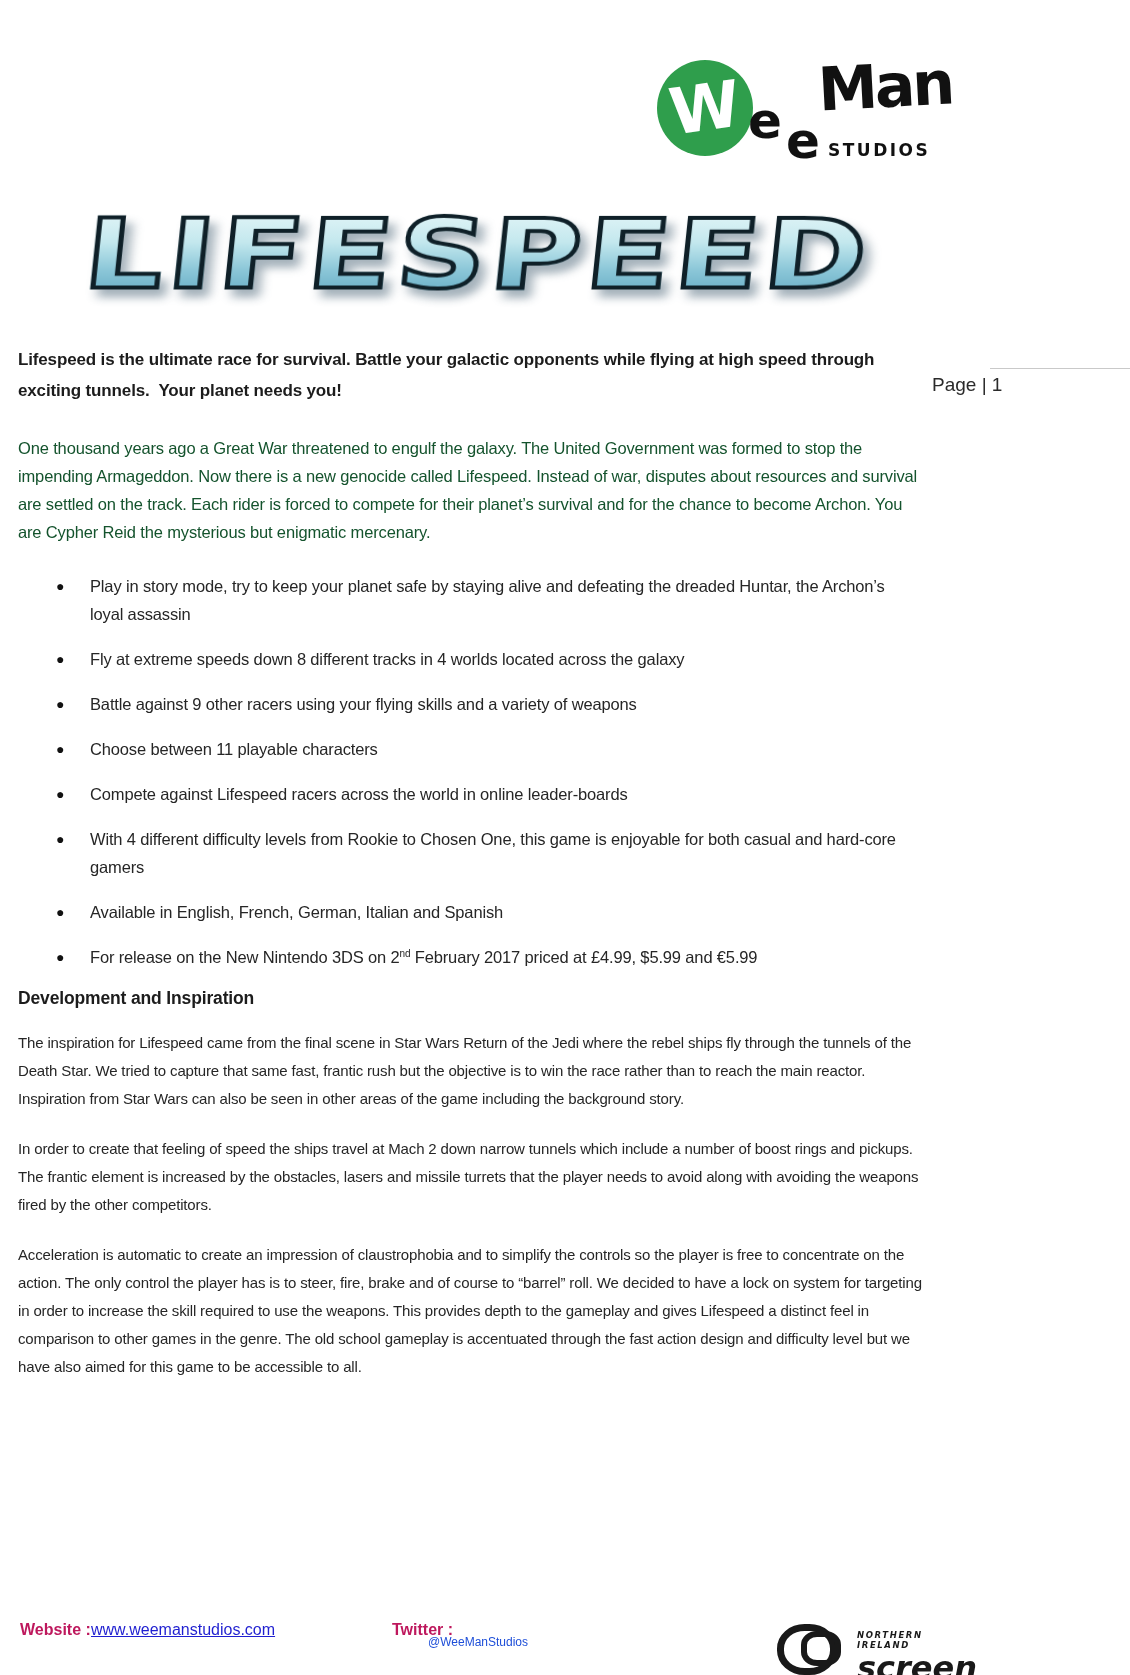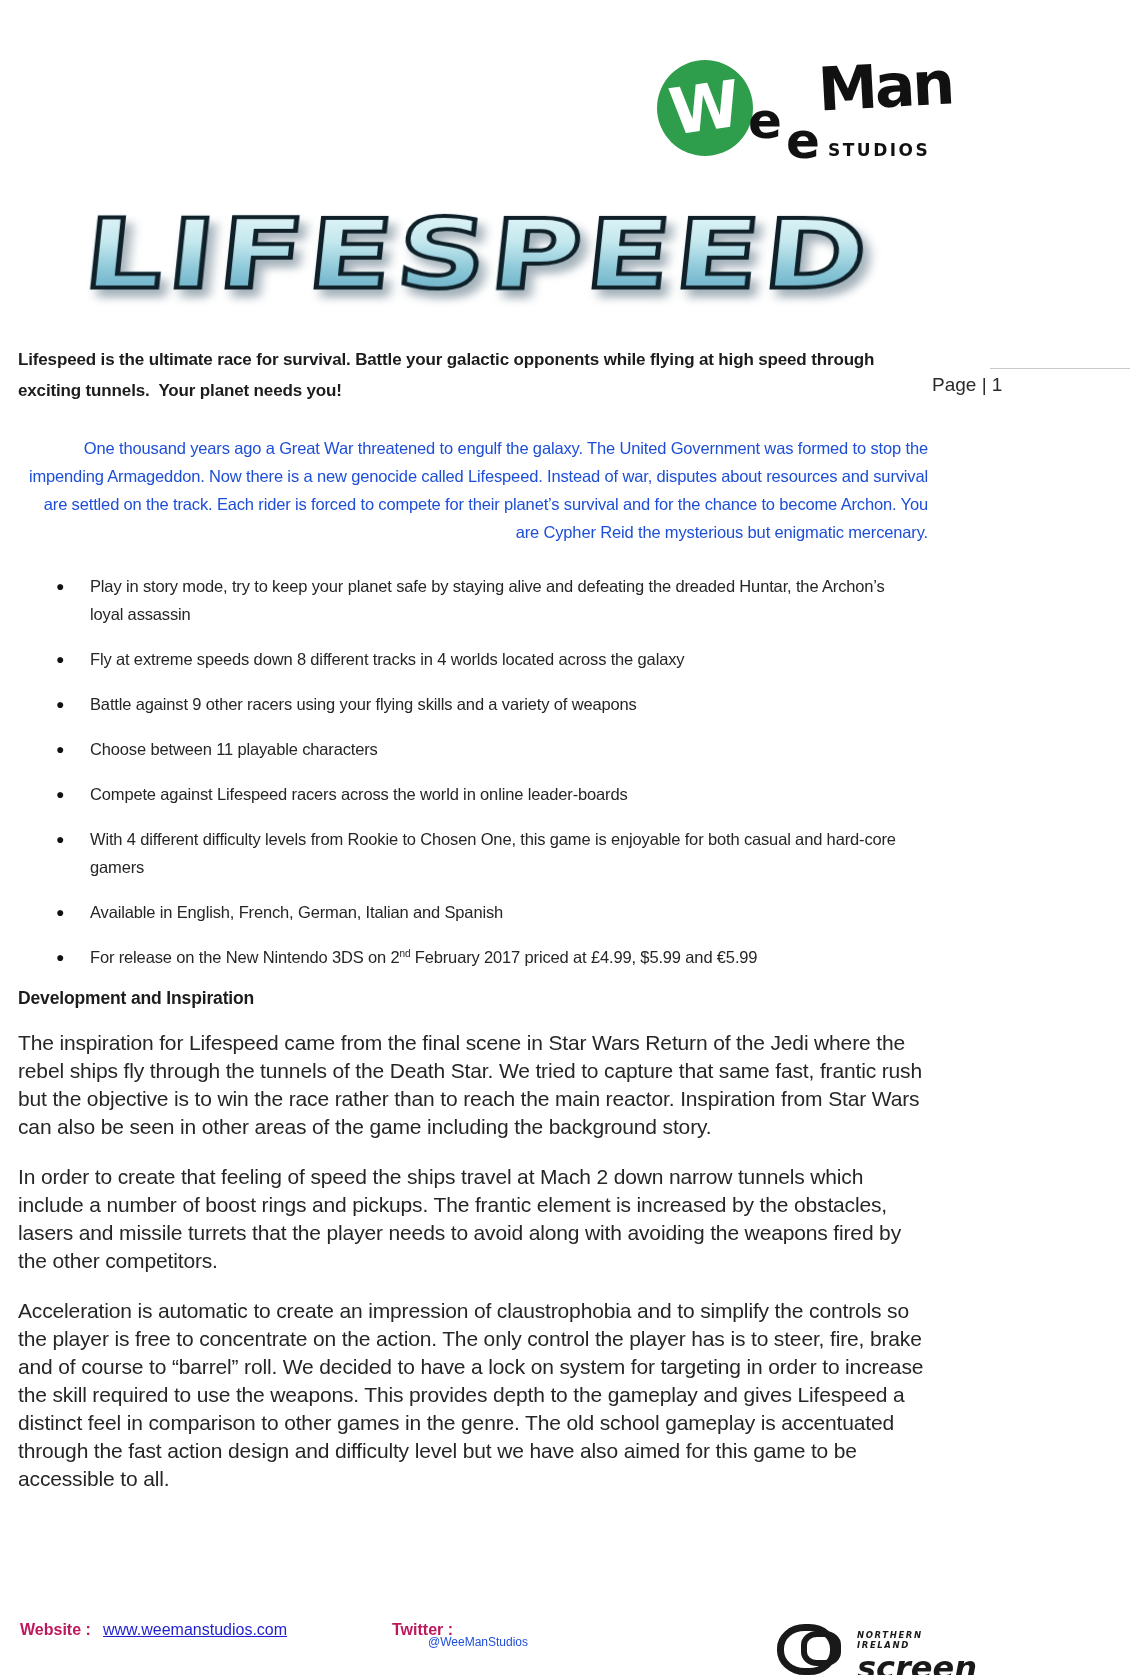--- a/index.html
+++ b/index.html
@@ -77,52 +77,52 @@
 
   
   .content { position: absolute; left: 18px; top: 344px; width: 910px; letter-spacing: -0.15px; }
   .intro {
     margin: 0 0 28px 0; width: 890px;
     font-size: 17px; font-weight: bold; line-height: 31px; color: #1c1c1c;
     white-space: pre-wrap;
   }
   .body-para {
     margin: 8px 0 26px 0;
-    font-size: 16.5px; line-height: 28px; color: #1d4ed8; text-align: right;
+    font-size: 16.5px; line-height: 28px; color: #14532d;
   }
   ul.features { list-style: none; margin: 0 0 12px 0; padding: 0 0 0 72px; }
   ul.features li {
     position: relative;
     margin: 0 0 17px 0;
     font-size: 16.5px; line-height: 28px; color: #262626;
     max-width: 810px;
   }
   .dot {
     position: absolute; left: -34px; top: 0px;
     font-size: 14px; line-height: 28px; color: #111;
   }
   sup { font-size: 10px; vertical-align: super; line-height: 0; }
   h2.section-heading {
     margin: 8px 0 20px 0;
     font-size: 17.5px; font-weight: bold; color: #1c1c1c;
   }
   .dev-para {
     margin: 0 0 22px 0;
-    font-size: 21px; line-height: 28px; color: #262626;
+    font-size: 15px; line-height: 28px; color: #262626;
     white-space: pre-wrap;
   }
 
   
   .footer { position: absolute; left: 0; top: 1608px; width: 1130px; height: 67px; }
   .f-label { position: absolute; top: 13px; font-size: 16px; font-weight: bold; color: #be185d; }
   .f-website-label { left: 20px; }
   .f-twitter-label { left: 376px; margin-left: 16px; }
   .f-link {
     position: absolute; left: 91px; top: 13px;
-    font-size: 16px; color: #1f1fd0; text-decoration: underline; margin-left: 12px;
+    font-size: 16px; color: #1f1fd0; text-decoration: underline;
   }
   .f-handle { position: absolute; left: 428px; top: 27px; font-size: 12px; color: #1d4ed8; }
 
   .ni-logo { position: absolute; left: 777px; top: 16px; width: 170px; height: 56px; font-style: italic; }
   .ni-outer {
     position: absolute; left: 0; top: 0; width: 46px; height: 37px;
     border: 7px solid #191919; border-radius: 46% 46% 46% 46% / 48% 48% 48% 48%;
   }
   .ni-inner {
     position: absolute; left: 24px; top: 7px; width: 28px; height: 23px;

